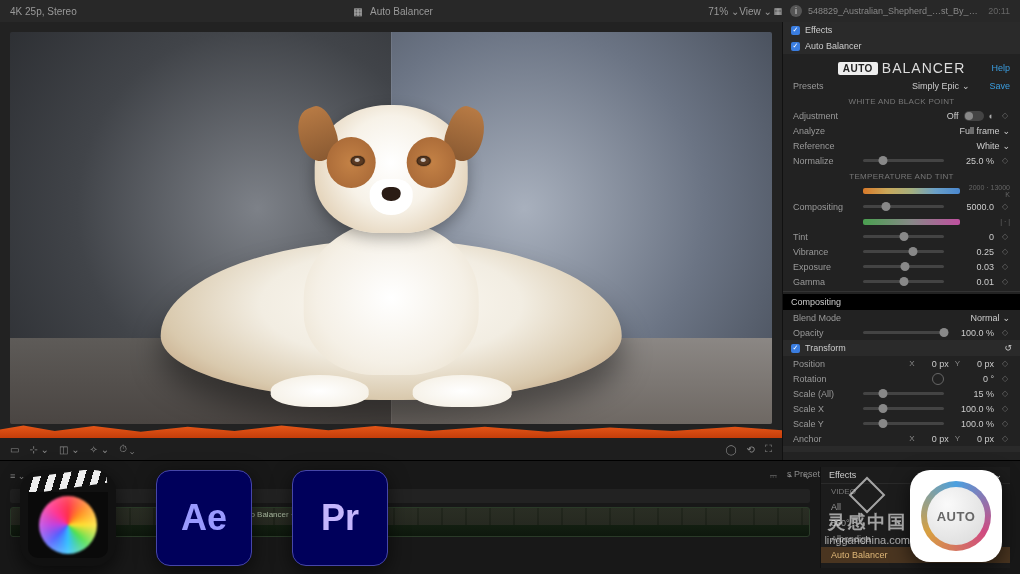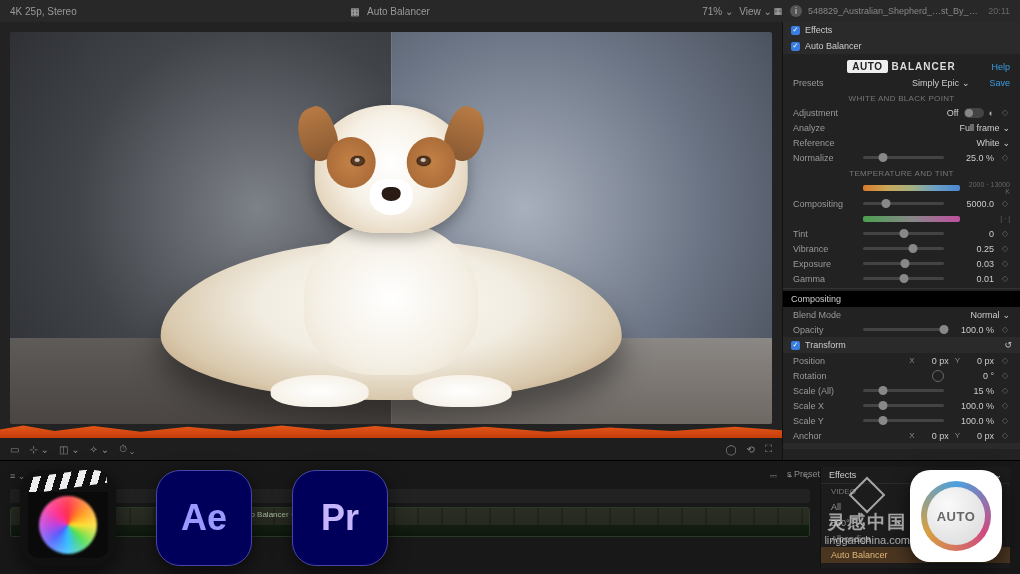--- a/index.html
+++ b/index.html
@@ -1,20 +1,20 @@
 <!DOCTYPE html>
 <html><head>
 <meta charset="utf-8">
 <style>
 * { margin: 0; padding: 0; box-sizing: border-box; font-family: -apple-system, "Helvetica Neue", Arial, sans-serif; }
 body { width: 1020px; height: 574px; background: #1a1a1a; color: #aaa; font-size: 10px; overflow: hidden; position: relative; }
 .topbar { height: 22px; background: #282828; display: flex; align-items: center; padding: 0 10px; font-size: 10px; color: #999; }
 .topbar .left { flex: 0 0 auto; }
 .topbar .center { flex: 1; display: flex; align-items: center; justify-content: center; gap: 6px; }
-.topbar .right { flex: 0 0 auto; display: flex; align-items: center; gap: 6px; }
+.topbar .right { flex: 0 0 auto; display: flex; align-items: center; gap: 0; }
 .topbar .inspector-title { flex: 0 0 238px; display: flex; align-items: center; gap: 6px; overflow: hidden; white-space: nowrap; font-size: 9px; }
 .icon-sq { width: 12px; height: 12px; display: inline-flex; align-items: center; justify-content: center; color: #bbb; }
 .main { display: flex; height: 438px; }
 .viewer { flex: 1; background: #111; display: flex; flex-direction: column; }
 .viewer-canvas { flex: 1; background: #222; position: relative; overflow: hidden; }
 .dog-scene { position: absolute; inset: 10px 10px 14px 10px; border-radius: 2px; overflow: hidden; }
 .dog-bg-left { position: absolute; left: 0; top: 0; width: 50%; height: 100%; background: radial-gradient(circle at 65% 45%, #7d8188 0%, #414449 55%, #2a2c30 100%); }
 .dog-bg-right { position: absolute; right: 0; top: 0; width: 50%; height: 100%; background: radial-gradient(circle at 35% 45%, #a8b0bd 0%, #6b7484 55%, #444b57 100%); }
 .floor-left { position: absolute; left: 0; bottom: 0; width: 50%; height: 22%; background: linear-gradient(#5e5b58, #4a4542); }
 .floor-right { position: absolute; right: 0; bottom: 0; width: 50%; height: 22%; background: linear-gradient(#8b8784, #6e6863); }
@@ -40,21 +40,21 @@
 .paw.r { right: 28%; }
 .orange-strip { position: absolute; left: 0; right: 0; bottom: 0; height: 14px; background: linear-gradient(#e85a1a, #c43d0a); clip-path: polygon(0 40%, 3% 10%, 7% 50%, 12% 15%, 18% 55%, 24% 20%, 30% 50%, 36% 10%, 42% 45%, 48% 15%, 55% 50%, 62% 20%, 70% 55%, 78% 25%, 86% 50%, 94% 20%, 100% 45%, 100% 100%, 0 100%); }
 .viewer-tools { height: 22px; background: #1e1e1e; display: flex; align-items: center; padding: 0 10px; gap: 10px; color: #888; }
 
 .inspector { width: 238px; background: #222; border-left: 1px solid #111; overflow-y: hidden; font-size: 9px; color: #aaa; }
 .insp-row { display: flex; align-items: center; padding: 2px 8px; min-height: 16px; }
 .insp-header { background: #2a2a2a; padding: 3px 8px; font-size: 9px; color: #ccc; display: flex; align-items: center; gap: 5px; }
 .chk { width: 9px; height: 9px; background: #3a7de0; border-radius: 2px; display: inline-flex; align-items: center; justify-content: center; font-size: 7px; color: #fff; }
 .logo-box { background: #eee; color: #222; padding: 1px 5px; border-radius: 2px; font-weight: 600; font-size: 10px; letter-spacing: 0.5px; }
 .brand { display: flex; align-items: center; justify-content: center; gap: 4px; padding: 6px 0 2px; }
-.brand .bal { color: #ddd; font-size: 10px; letter-spacing: 1px; font-weight: bold; }
+.brand .bal { color: #ddd; font-size: 14px; letter-spacing: 1px; }
 .help { color: #3a9de0; font-size: 9px; position: absolute; right: 10px; }
 .section-title { color: #777; font-size: 8px; text-align: center; padding: 4px 0 2px; letter-spacing: 0.3px; }
 .param { display: flex; align-items: center; padding: 1px 10px; min-height: 15px; gap: 6px; }
 .param .lbl { flex: 0 0 64px; color: #999; font-size: 9px; }
 .param .ctrl { flex: 1; display: flex; align-items: center; gap: 4px; }
 .param .val { flex: 0 0 44px; text-align: right; color: #ccc; font-size: 9px; }
 .param .kf { flex: 0 0 10px; color: #666; font-size: 8px; text-align: center; }
 .slider { height: 3px; background: #444; border-radius: 2px; flex: 1; position: relative; }
 .slider .thumb { position: absolute; top: -3px; width: 9px; height: 9px; background: #888; border-radius: 50%; transform: translateX(-50%); }
 .gradient-bar { height: 6px; border-radius: 2px; flex: 1; }
@@ -77,21 +77,21 @@
 .tl-tracks { margin-top: 4px; }
 .tl-clip { height: 30px; background: linear-gradient(#1a2818, #0e180d); border: 1px solid #2a3a28; border-radius: 3px; display: flex; align-items: flex-end; padding: 2px 30%; color: #889878; font-size: 8px; position: relative; overflow: hidden; }
 .tl-clip .thumb-strip { position: absolute; left: 0; top: 0; right: 0; height: 60%; background: repeating-linear-gradient(to right, #3a3430 0 22px, #2a2622 22px 24px); opacity: 0.5; }
 .tl-clip .fx { position: absolute; left: 30%; top: 2px; font-size: 8px; color: #aabaa0; }
 .tl-sidebar { width: 190px; background: #1c1c1c; border-left: 1px solid #111; font-size: 9px; }
 .tl-sidebar .hdr-row { padding: 3px 8px; color: #ccc; display: flex; justify-content: space-between; border-bottom: 1px solid #2a2a2a; }
 .tl-sidebar .item { padding: 3px 10px; color: #999; }
 .tl-sidebar .item.sel { background: #4a3520; color: #e0b878; }
 
 .overlay-icons { position: absolute; left: 20px; bottom: 8px; display: flex; gap: 40px; align-items: flex-end; z-index: 50; }
-.app-icon { width: 96px; height: 96px; border-radius: 24px; display: flex; align-items: center; justify-content: center; font-size: 36px; font-weight: 600; box-shadow: 0 6px 20px rgba(0,0,0,0.6); }
+.app-icon { width: 96px; height: 96px; border-radius: 14px; display: flex; align-items: center; justify-content: center; font-size: 36px; font-weight: 600; box-shadow: 0 6px 20px rgba(0,0,0,0.6); }
 .fcp-icon { background: #111; position: relative; overflow: hidden; border-radius: 22px; }
 .fcp-icon .clap-top { position: absolute; top: 8px; left: 8px; right: 8px; height: 16px; background: repeating-linear-gradient(115deg, #111 0 7px, #eee 7px 14px); border-radius: 4px 4px 0 0; transform: rotate(-8deg); transform-origin: left bottom; }
 .fcp-icon .clap-body { position: absolute; top: 22px; left: 8px; right: 8px; bottom: 8px; background: #0a0a0a; border-radius: 0 0 10px 10px; display: flex; align-items: center; justify-content: center; }
 .fcp-icon .wheel { width: 58px; height: 58px; border-radius: 50%; background: conic-gradient(#ff3048, #ff8a20, #ffe030, #50e050, #30c0ff, #5060ff, #c040e0, #ff3090, #ff3048); filter: blur(1px); box-shadow: inset 0 0 18px rgba(255,255,255,0.35); }
 .ae-icon { background: #00005b; color: #9999ff; border: 1px solid #4646a8; }
 .pr-icon { background: #00005b; color: #c4b5fd; border: 1px solid #4646a8; }
 .auto-icon { position: absolute; right: 18px; bottom: 12px; width: 92px; height: 92px; background: #fff; border-radius: 20px; display: flex; align-items: center; justify-content: center; box-shadow: 0 6px 20px rgba(0,0,0,0.6); z-index: 50; }
 .auto-icon .ring { width: 70px; height: 70px; border-radius: 50%; background: conic-gradient(#4aa0e0, #d04a80, #d8a040, #4aa0e0); display: flex; align-items: center; justify-content: center; }
 .auto-icon .ring-in { width: 58px; height: 58px; border-radius: 50%; background: radial-gradient(circle at 35% 30%, #fafafa, #d8d8d8); display: flex; align-items: center; justify-content: center; color: #666; font-size: 13px; font-weight: 700; letter-spacing: 0.5px; }
 .watermark { position: absolute; right: 110px; bottom: 28px; z-index: 55; color: rgba(255,255,255,0.6); font-size: 11px; text-align: center; pointer-events: none; }

